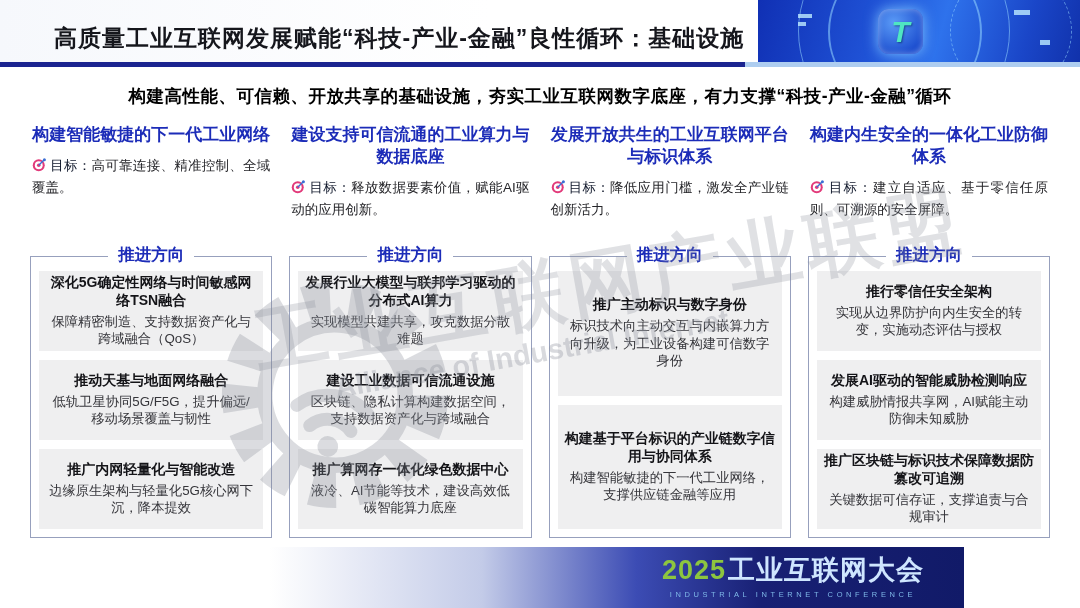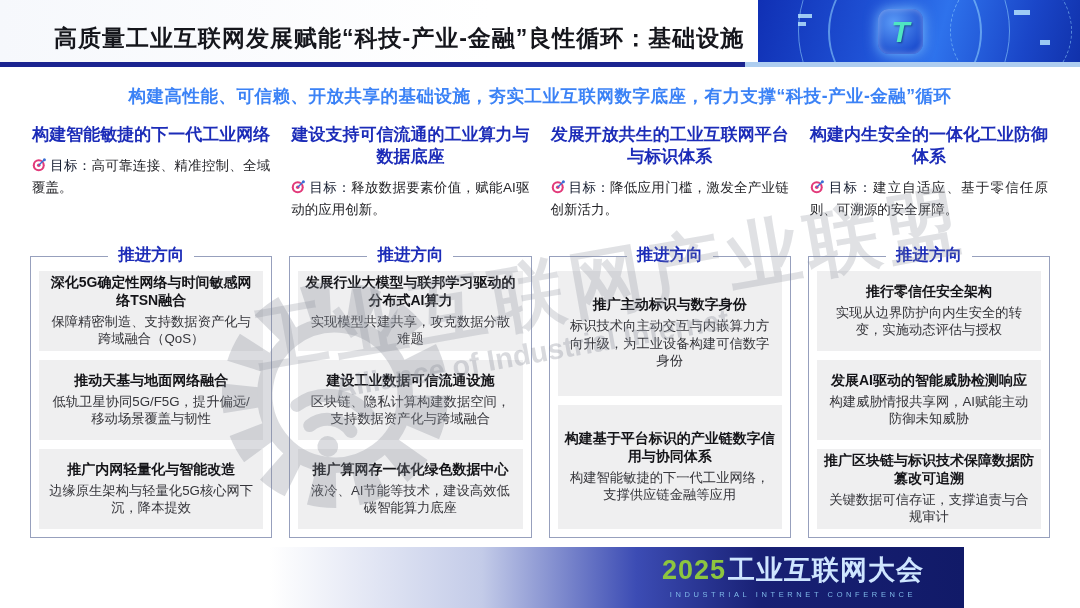--- a/index.html
+++ b/index.html
@@ -21,21 +21,21 @@
   .hg-c3 { width:120px; height:120px; right:18px; top:-30px; border-style:dashed; }
   .hg-dot { position:absolute; background:rgba(190,235,255,.8); }
   .t-badge { position:absolute; left:120px; top:9px; width:45px; height:45px; border-radius:11px;
     background:radial-gradient(circle at 35% 30%,#5a9af6,#1d4fd0 75%);
     box-shadow:0 0 14px rgba(130,200,255,.9), inset 0 0 6px rgba(255,255,255,.4);
     display:flex; align-items:center; justify-content:center; }
   .t-letter { color:#4fe6c2; font-weight:bold; font-style:italic; font-size:30px; text-shadow:1px 1px 2px rgba(0,40,90,.6); }
 
   
   .subtitle { position:absolute; top:84px; left:0; width:1080px; text-align:center;
-    font-size:17.5px; font-weight:bold; color:#3b82f6; letter-spacing:.5px; }
+    font-size:17.5px; font-weight:bold; color:#000000; letter-spacing:.5px; }
 
   
   .columns { position:absolute; top:120px; left:30px; width:1020px; height:418px; display:flex; gap:17px; }
   .col { flex:1 1 0; display:flex; flex-direction:column; min-width:0; }
   .col-title { color:#1c2cb8; font-weight:bold; font-size:17px; line-height:1.3; text-align:center; margin-top:4px; }
   .goal { font-size:13.5px; color:#26262a; line-height:1.45; margin:10px 2px 0; text-align:justify; }
   .goal-icon { display:inline-block; vertical-align:-2px; margin-right:3px; }
   .goal-label { font-weight:normal; color:#0f172a; }
   .fieldset { margin-top:auto; border:1.5px solid #97a0bd; position:relative;
     height:282px; box-sizing:border-box; padding:14px 8px 8px; display:flex; flex-direction:column; gap:9px;justify-content:center; }

